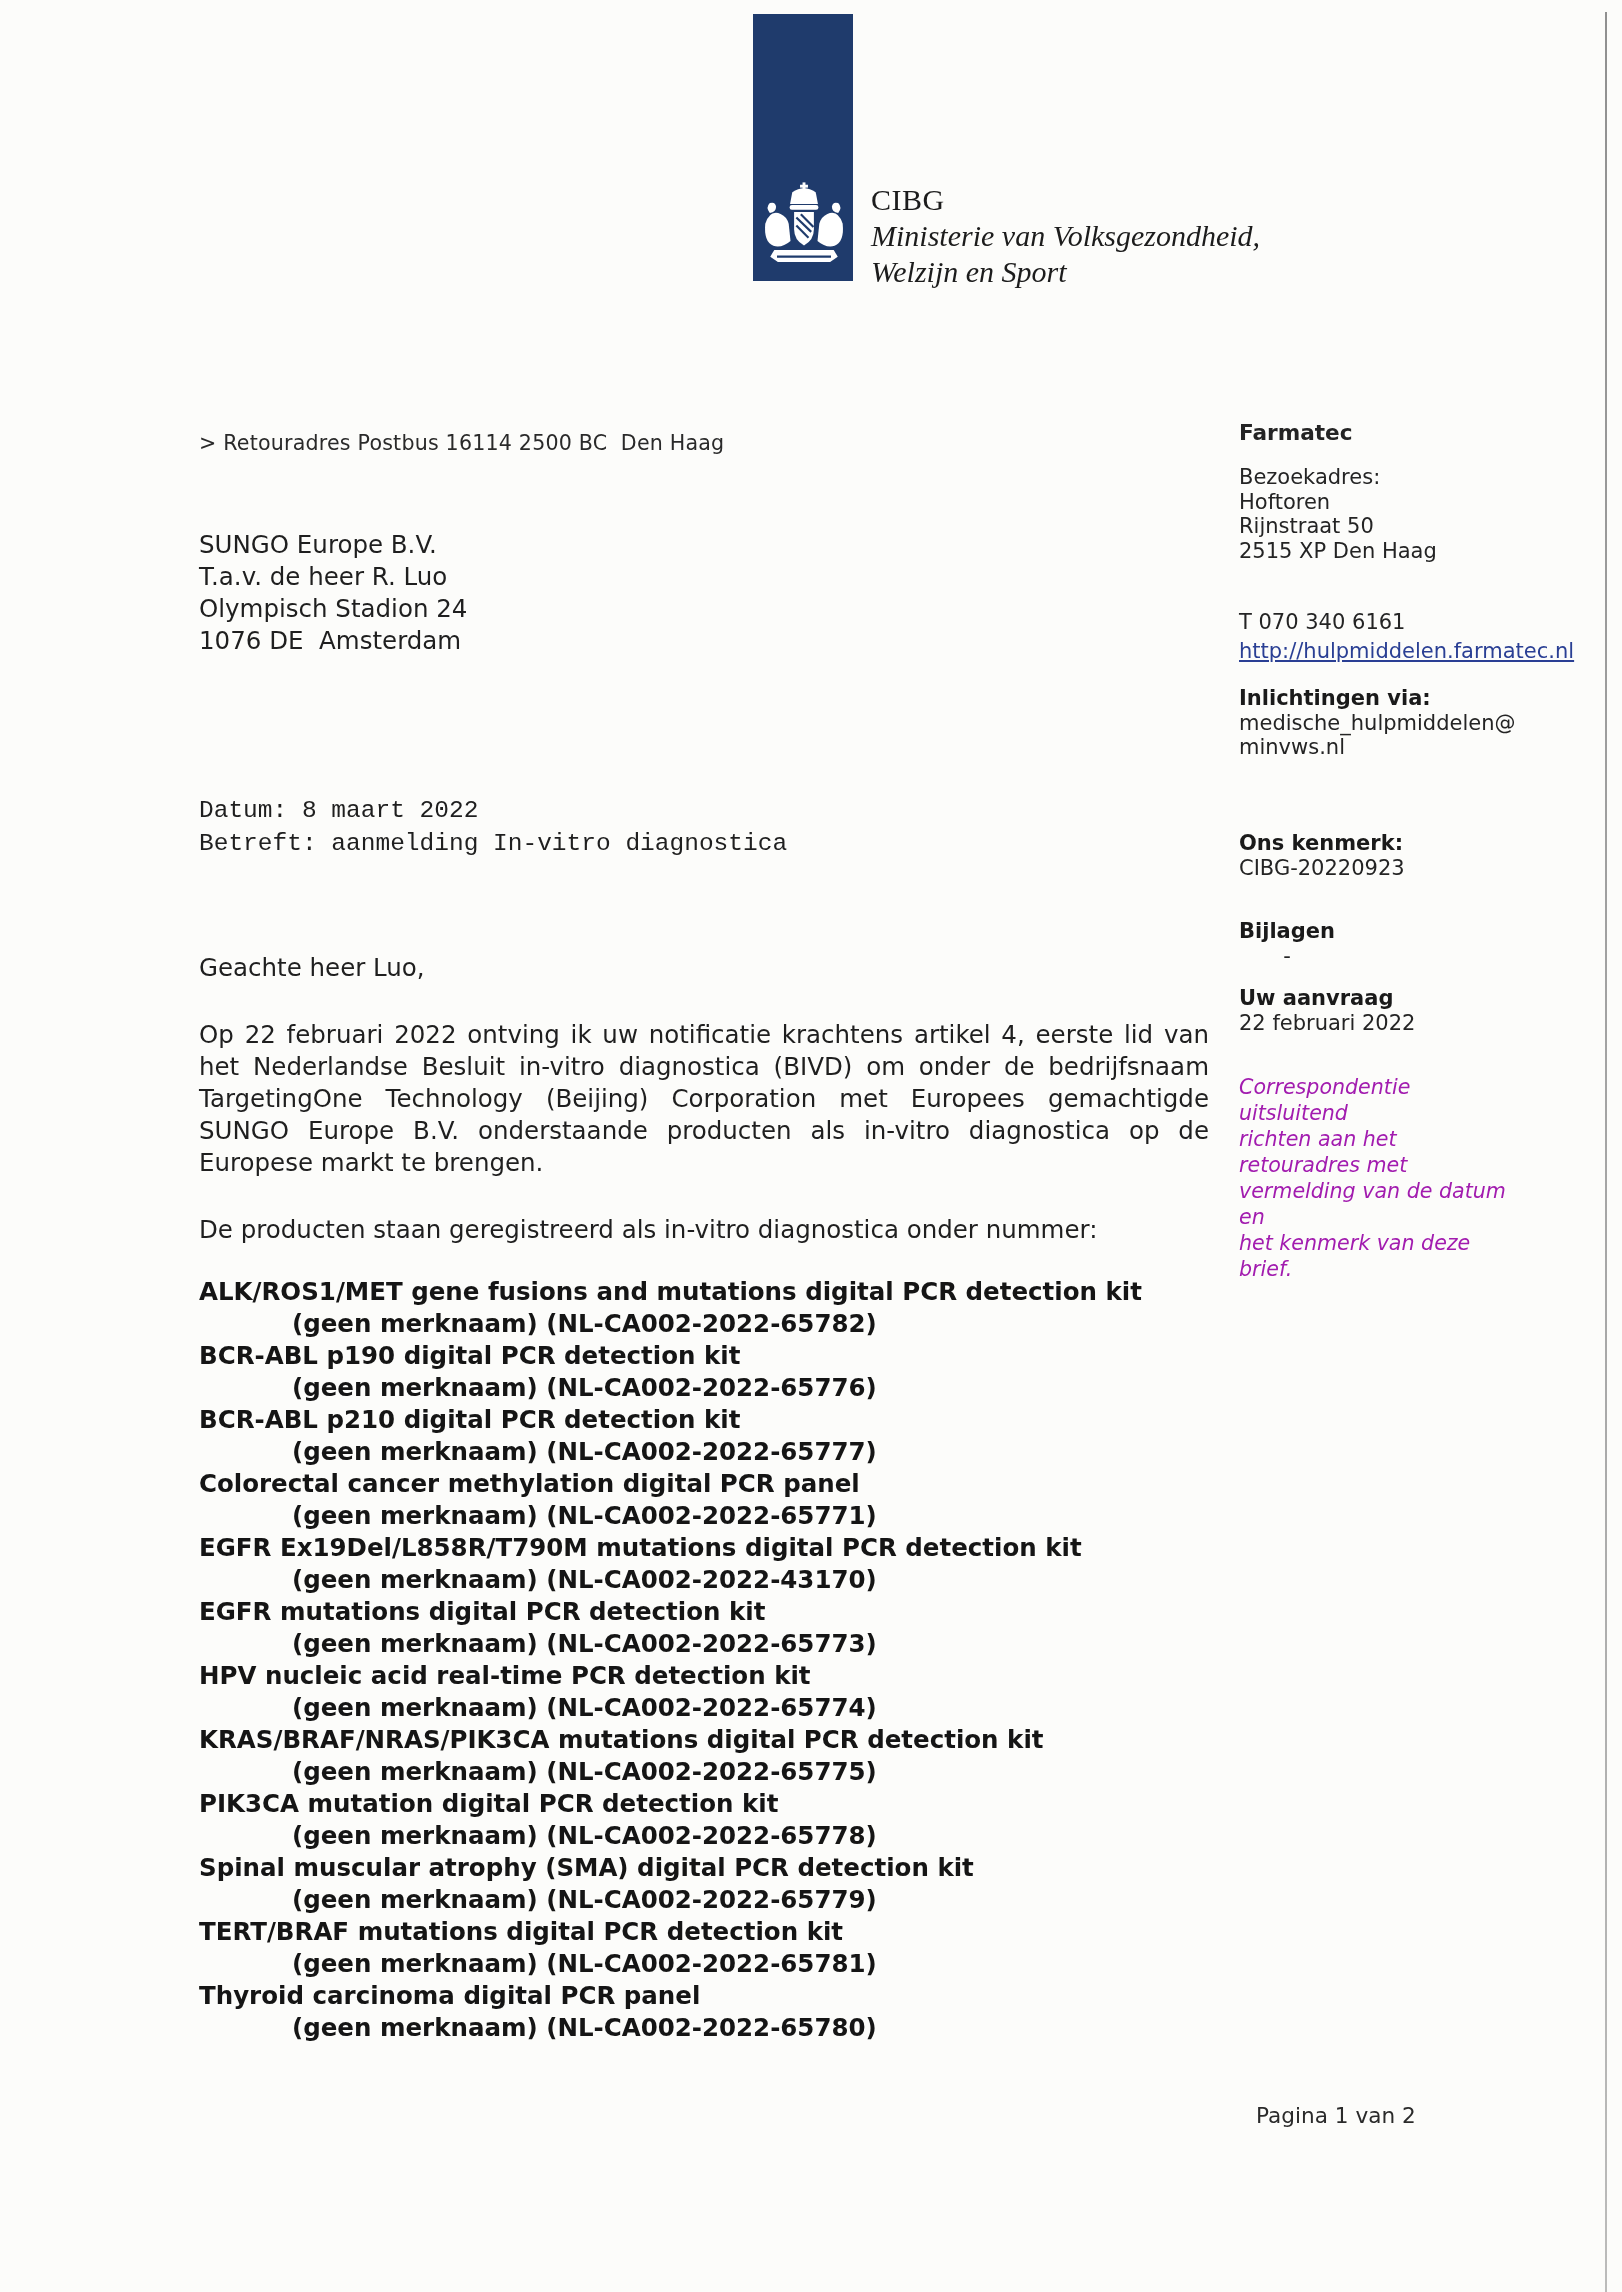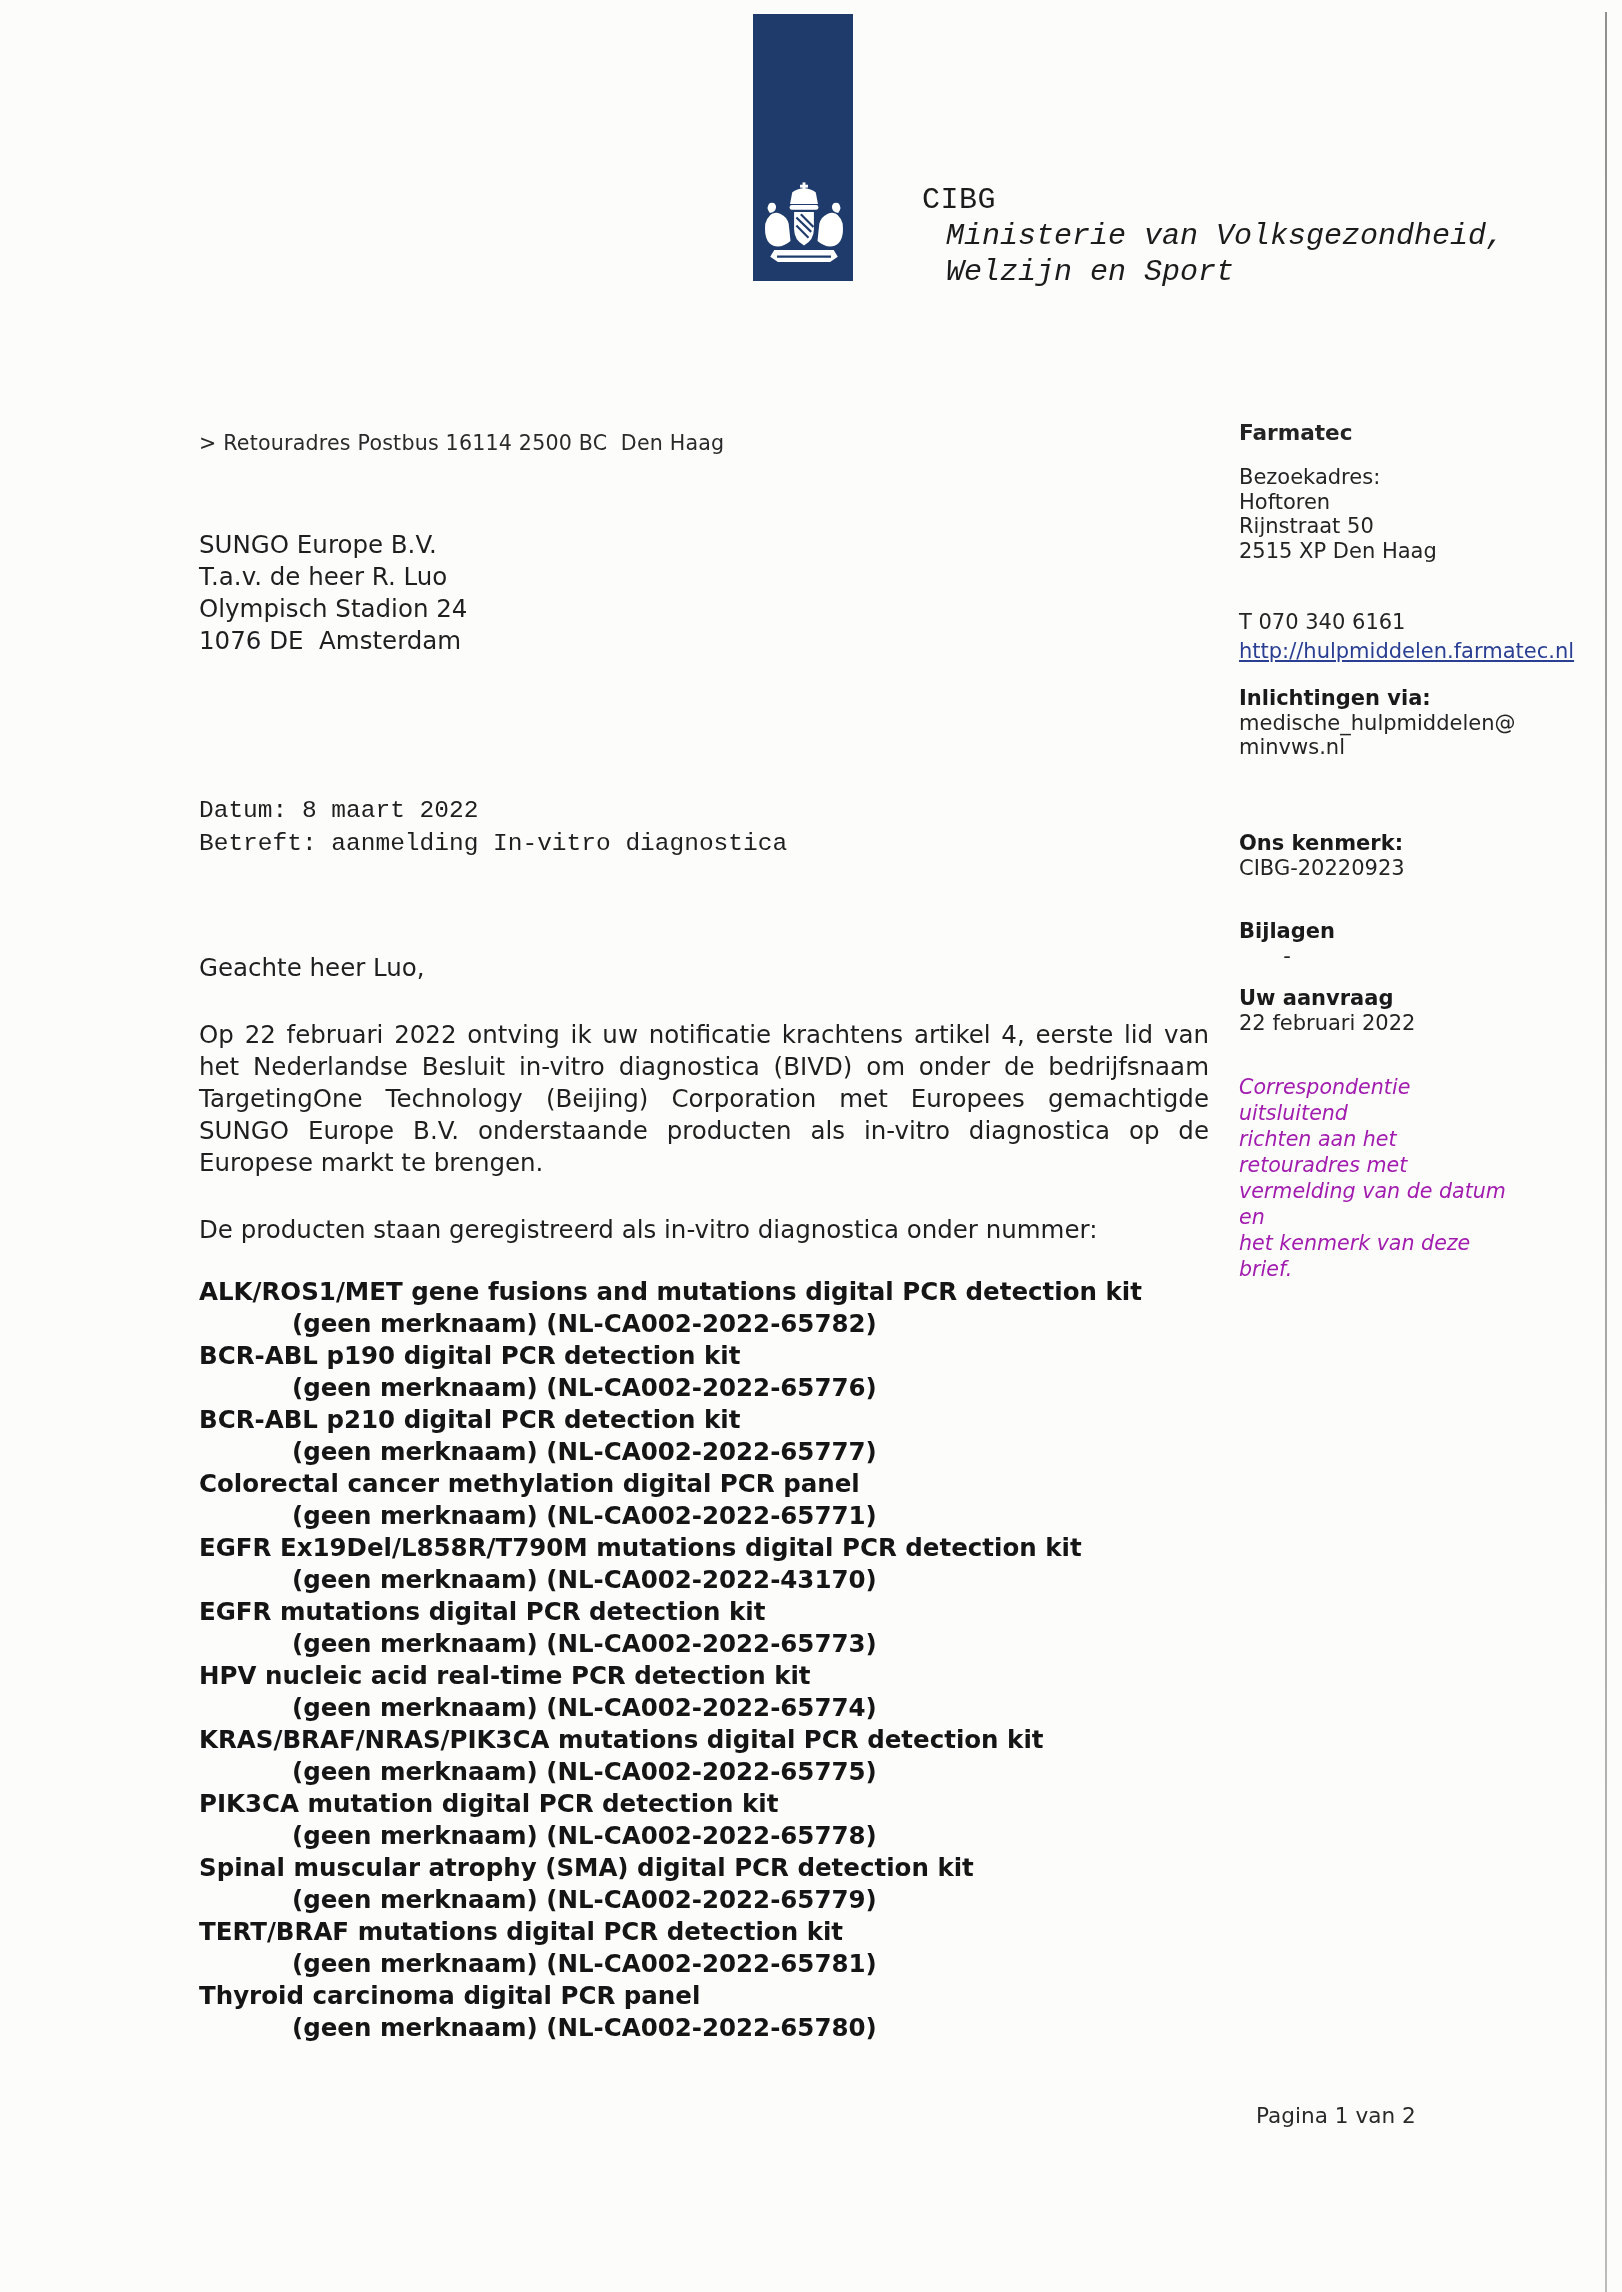--- a/index.html
+++ b/index.html
@@ -20,26 +20,26 @@
     position:absolute;left:1605px;top:11.8px;width:2px;height:2281px;
     background:linear-gradient(#7d7d7d,#9a9a9a 60%,#b0b0af);
     opacity:.85;
   }
   
   .banner{
     position:absolute;left:753px;top:13.7px;width:100px;height:267px;
   }
   .banner svg{position:absolute;left:5.9px;top:163px;width:90px;height:90px;}
   .org-block{
-    position:absolute;left:922px;top:182px;
-    font-family:Liberation Mono, monospace;
+    position:absolute;left:871px;top:182px;
+    font-family:Liberation Serif, serif;
     color:#1c1c1c;line-height:36px;font-size:30px;
   }
   .org-name{letter-spacing:0.5px;}
-  .ministry{font-style:italic;margin-left:24px;}
+  .ministry{font-style:italic;}
   
   .return-address{
     position:absolute;left:199px;top:431px;
     font-size:20.6px;color:#2a2a2a;letter-spacing:0.2px;
   }
   .recipient{
     position:absolute;left:199px;top:529px;
     font-size:24.5px;line-height:32px;color:#1f1f1f;
   }
   .meta{

